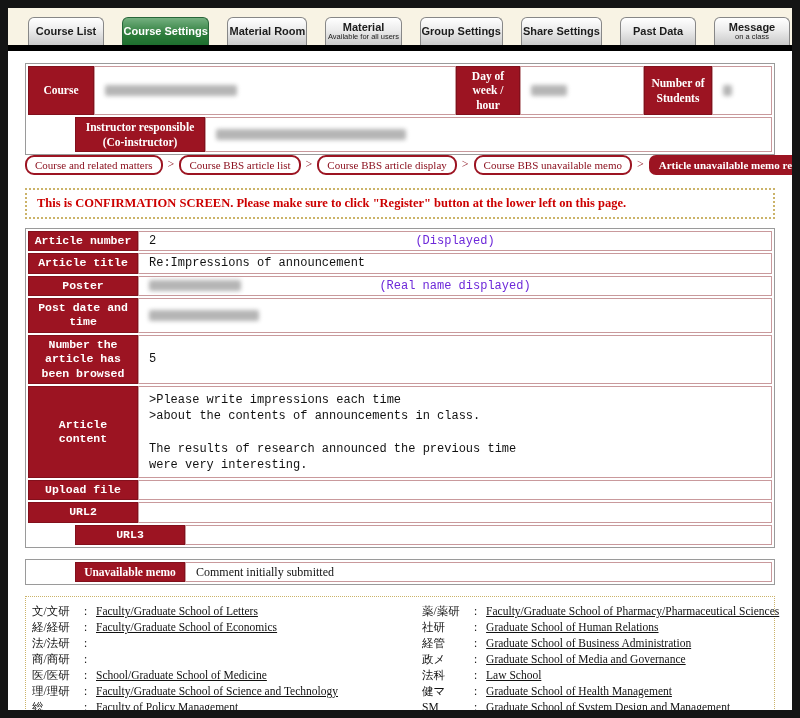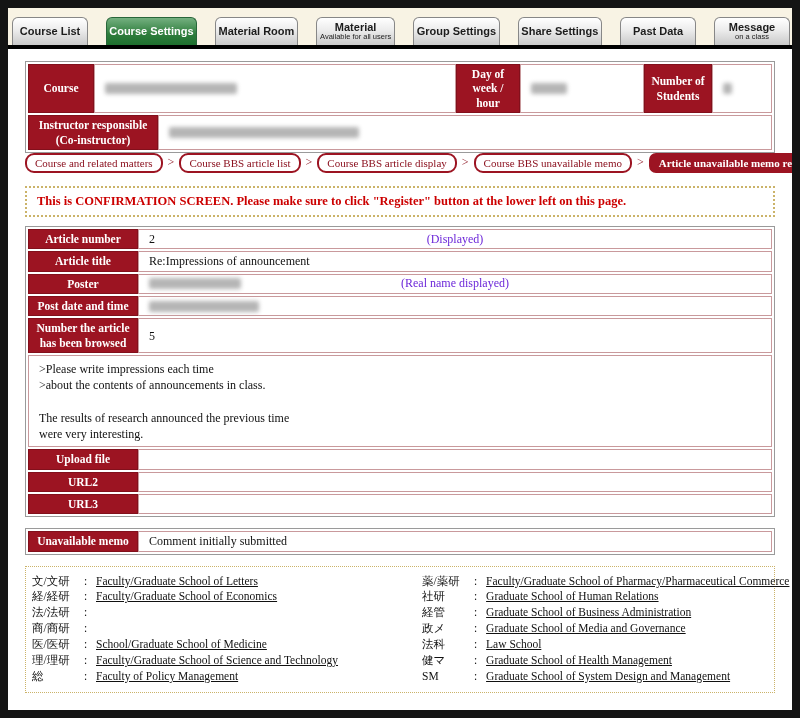--- a/index.html
+++ b/index.html
@@ -3,39 +3,39 @@
 <meta charset="utf-8">
 <style>
   * { box-sizing: border-box; margin: 0; padding: 0; }
   html, body { width: 800px; height: 718px; overflow: hidden; }
   body { font-family: "Liberation Serif", serif; }
 
   .frame { width: 800px; height: 718px; background: #141414; padding: 8px; }
   .page  { width: 100%; height: 100%; background: #ffffff; display: flex; flex-direction: column; }
 
   
-  .tabbar { background: #f8f3e4; padding: 9px 0 0 4px; border-bottom: 4px solid #000000;
+  .tabbar { background: #f8f3e4; padding: 9px 0 0 20px; border-bottom: 6px solid #000000;
             display: flex; align-items: flex-end; flex: 0 0 auto; gap: 16px; }
   .tab { min-width: 76px; height: 28px; margin-right: 2px; padding: 0 7px;
          border: 1px solid #878787; border-bottom: none; border-radius: 6px 6px 0 0;
          background: linear-gradient(#ffffff, #ececec 45%, #c9c9c9);
          display: flex; flex-direction: column; align-items: center; justify-content: center;
          font-family: "Liberation Sans", sans-serif; cursor: pointer; }
   .tab .tab-label { font-size: 11px; font-weight: bold; color: #1c1c1c; white-space: nowrap; line-height: 1.1; }
   .tab .tab-sub   { font-size: 7.5px; color: #1c1c1c; white-space: nowrap; line-height: 1.1; }
   .tab.active { background: linear-gradient(#74b080, #2e7d3c 60%, #1e6f2e); border-color: #28663a; }
   .tab.active .tab-label, .tab.active .tab-sub { color: #ffffff; }
 
   
   .content { flex: 1 1 auto; background: #fff; padding: 10px 17px 0 17px; overflow: hidden; }
 
   
   .rtable { border: 1px solid #9a9a9a; background: #fff; padding: 2px; }
   .trow { display: flex; align-items: stretch; margin-bottom: 2px; }
-  .trow:last-child { margin-bottom: 0; }
+  .trow:last-child { margin-bottom: 0; margin-left: 47px; }
   .hcell { background: #9c1422; border: 1px solid #82101c; color: #fff; font-weight: bold;
            font-size: 11.5px; display: flex; align-items: center; justify-content: center;
            text-align: center; padding: 2px 4px; line-height: 1.25; flex: 0 0 auto; }
   .vcell { background: #fff; border: 1px solid #c9999c; font-size: 12px; color: #111;
            display: flex; align-items: center; padding: 1px 10px; position: relative;
            min-height: 20px; flex: 1 1 auto; }
   .vcell .val { white-space: pre-line; line-height: 1.35; }
   .vcell.multiline { align-items: flex-end; padding-top: 5px; padding-bottom: 4px; }
   .note { position: absolute; left: 50%; transform: translateX(-50%); color: #6d28d9; font-size: 12px; white-space: nowrap; }
 
@@ -62,21 +62,21 @@
            font-size: 11px; padding: 2px 8px; white-space: nowrap; cursor: pointer; }
   .crumb.active { background: #9c1422; color: #fff; font-weight: bold; border-radius: 7px; cursor: default; }
   .crumb-sep { color: #8c1220; font-size: 12px; margin: 0 5px; }
 
   
   .notice { margin-top: 13px; border: 2px dotted #cbb369; padding: 6px 10px;
             color: #cc0000; font-weight: bold; font-size: 12.5px; }
 
   
   .course-table { margin-top: 2px; }
-  .article-table { margin-top: 9px; }
+  .article-table { margin-top: 9px; font-family: Liberation Mono, monospace; }
   .memo-table { margin-top: 11px; }
   .memo-table .hcell { flex: 0 0 110px; }
 
   
   .legend { margin-top: 11px; border: 1px dotted #cbb369; padding: 7px 6px; display: flex; }
   .legend-col { display: flex; flex-direction: column; }
   .legend-col.left  { flex: 0 0 53%; }
   .legend-col.right { flex: 1 1 auto; }
   .legend-item { display: flex; font-size: 11.5px; line-height: 1.38; color: #111; }
   .legend-abbr { flex: 0 0 52px; white-space: nowrap; }
@@ -184,20 +184,21 @@
               <span class="redacted" style="width: 110px;"></span>
             </div>
           </div>
           <div class="trow">
             <div class="hcell">Number the article has been browsed</div>
             <div class="vcell">
               <span class="val">5</span>
             </div>
           </div>
           <div class="trow">
+            <div class="hcell">Article content</div>
             <div class="vcell multiline content-cell">
               <span class="val">&gt;Please write impressions each time
 &gt;about the contents of announcements in class.
 
 The results of research announced the previous time
 were very interesting.</span>
             </div>
           </div>
           <div class="trow">
             <div class="hcell">Upload file</div>
@@ -255,21 +256,21 @@
             <div class="legend-item">
               <span class="legend-abbr">総</span>
               <span class="legend-sep">:</span>
               <span class="legend-desc">Faculty of Policy Management</span>
             </div>
           </div>
         <div class="legend-col right" id="legendRight">
             <div class="legend-item">
               <span class="legend-abbr">薬/薬研</span>
               <span class="legend-sep">:</span>
-              <span class="legend-desc">Faculty/Graduate School of Pharmacy/Pharmaceutical Commerce</span>
+              <span class="legend-desc">Faculty/Graduate School of Pharmacy/Pharmaceutical Sciences</span>
             </div>
             <div class="legend-item">
               <span class="legend-abbr">社研</span>
               <span class="legend-sep">:</span>
               <span class="legend-desc">Graduate School of Human Relations</span>
             </div>
             <div class="legend-item">
               <span class="legend-abbr">経管</span>
               <span class="legend-sep">:</span>
               <span class="legend-desc">Graduate School of Business Administration</span>

